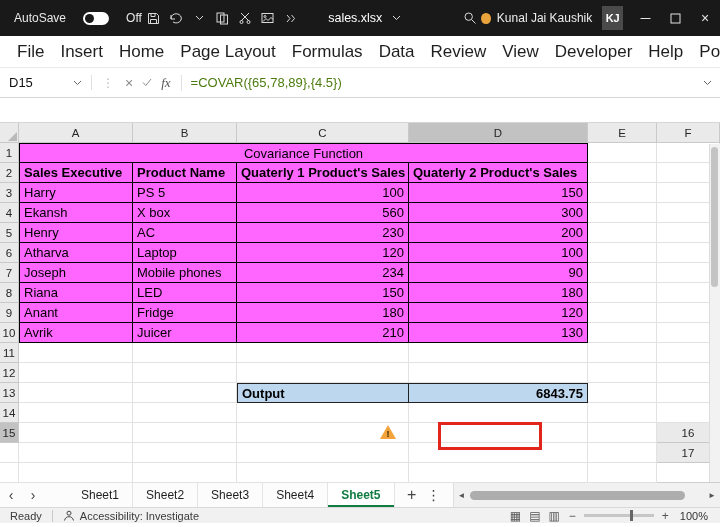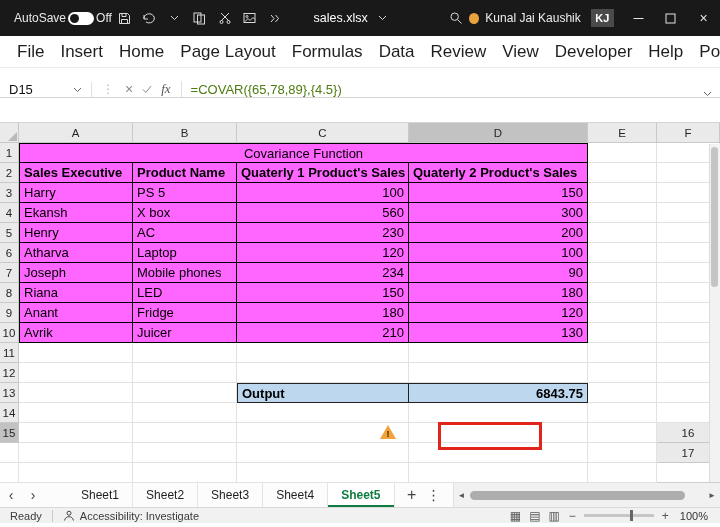--- a/index.html
+++ b/index.html
@@ -2,42 +2,42 @@
 <html><head>
 <meta charset="utf-8">
 <style>
   * { margin:0; padding:0; box-sizing:border-box; }
   html,body { width:720px; height:527px; overflow:hidden; }
   body { font-family:"Liberation Sans", sans-serif; background:#fff; color:#111; user-select:none; }
   .app { width:720px; height:527px; display:flex; flex-direction:column; }
 
   
   .titlebar { height:36px; background:#191919; color:#E8E8E8; display:flex; align-items:center; font-size:12px; flex:0 0 auto; }
-  .autosave { display:flex; align-items:center; gap:2px; margin-left:14px; }
+  .autosave { display:flex; align-items:center; gap:17px; margin-left:14px; }
   .toggle { width:26px; height:13px; border-radius:7px; background:#fff; position:relative; display:inline-block; }
   .toggle .knob { position:absolute; left:2px; top:2px; width:9px; height:9px; border-radius:50%; background:#191919; }
   .tb-ic { width:24px; height:24px; display:flex; align-items:center; justify-content:center; color:#DADADA; margin:0 1px; }
   .tb-ic svg { stroke:#DADADA; }
   .tb-file { display:flex; align-items:center; gap:10px; margin-left:26px; font-size:12.5px; color:#fff; }
   .tb-search { margin-left:58px; }
   .tb-spacer { flex:1; }
   .presence { width:11px; height:11px; border-radius:50%; background:#E8A33D; display:inline-block; margin-right:6px; }
   .username { font-size:12px; color:#EDEDED; margin-right:10px; white-space:nowrap; }
-  .avatar { width:24px; height:18px; background:#4A4A4A; color:#fff; font-size:11px; font-weight:bold; display:flex; align-items:center; justify-content:center; margin-right:8px; }
+  .avatar { width:24px; height:24px; background:#4A4A4A; color:#fff; font-size:11px; font-weight:bold; display:flex; align-items:center; justify-content:center; margin-right:8px; }
   .winbtn { width:34px; height:36px; display:flex; align-items:center; justify-content:center; color:#E3E3E3; font-size:14px; }
 
   
   .ribbonrow { height:32px; background:#fff; display:flex; align-items:center; padding-left:14px; border-bottom:1px solid #EAEAEA; flex:0 0 auto; }
   .rtabs { display:flex; gap:10px; align-items:center; }
   .rtab { font-size:17px; color:#1f1f1f; padding:3px 3px; white-space:nowrap; }
   .ribbon-right { margin-left:auto; display:flex; align-items:center; gap:8px; padding-right:10px; }
   .comments-btn { background:#2E2E2E; color:#fff; border-radius:4px; font-size:12px; padding:4px 10px; display:flex; align-items:center; gap:6px; }
 
   
-  .formulabar { height:30px; background:#fff; border-bottom:1px solid #D5D5D5; display:flex; align-items:flex-end; flex:0 0 auto; }
+  .formulabar { height:30px; background:#fff; border-bottom:1px solid #D5D5D5; display:flex; align-items:center; flex:0 0 auto; }
   .namebox { width:92px; display:flex; align-items:center; justify-content:space-between; padding:0 9px; border-right:1px solid #E0E0E0; font-size:13px; color:#111; }
   .fb-icons { display:flex; align-items:center; gap:9px; padding:0 10px; border-right:1px solid #E0E0E0; color:#8A8A8A; }
   .fb-x { font-size:14px; color:#8A8A8A; }
   .fb-fx { font-style:italic; font-family:"Liberation Serif", serif; font-size:13px; color:#555; }
   .fb-dots { color:#B5B5B5; font-size:12px; margin-right:2px; }
   .fb-formula { flex:1; display:flex; align-items:center; padding-left:9px; font-size:13px; color:#4d7c0f; white-space:nowrap; overflow:hidden; }
   .fb-expand { width:26px; display:flex; align-items:center; justify-content:center; }
 
   .ribbon-gap { height:24px; background:#fff; flex:0 0 auto; }
 

